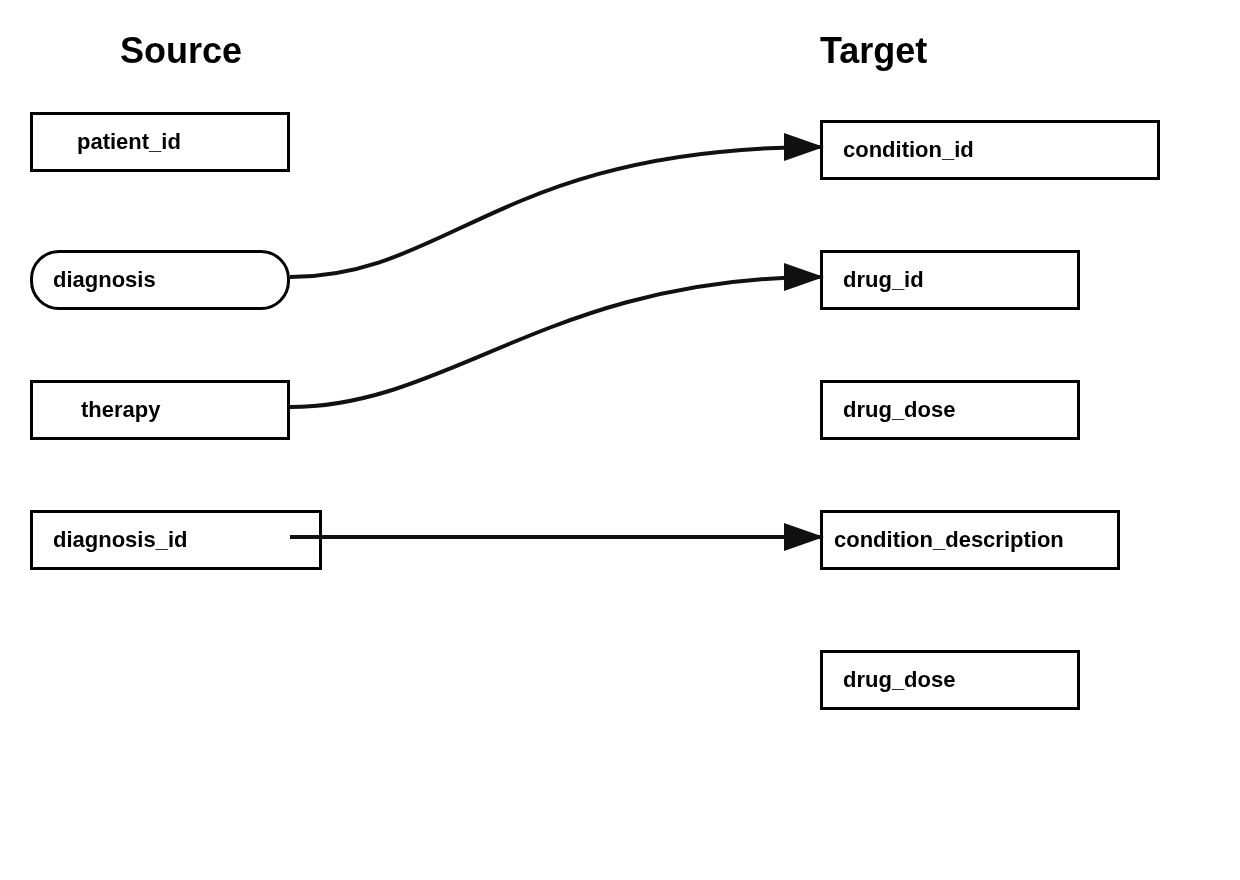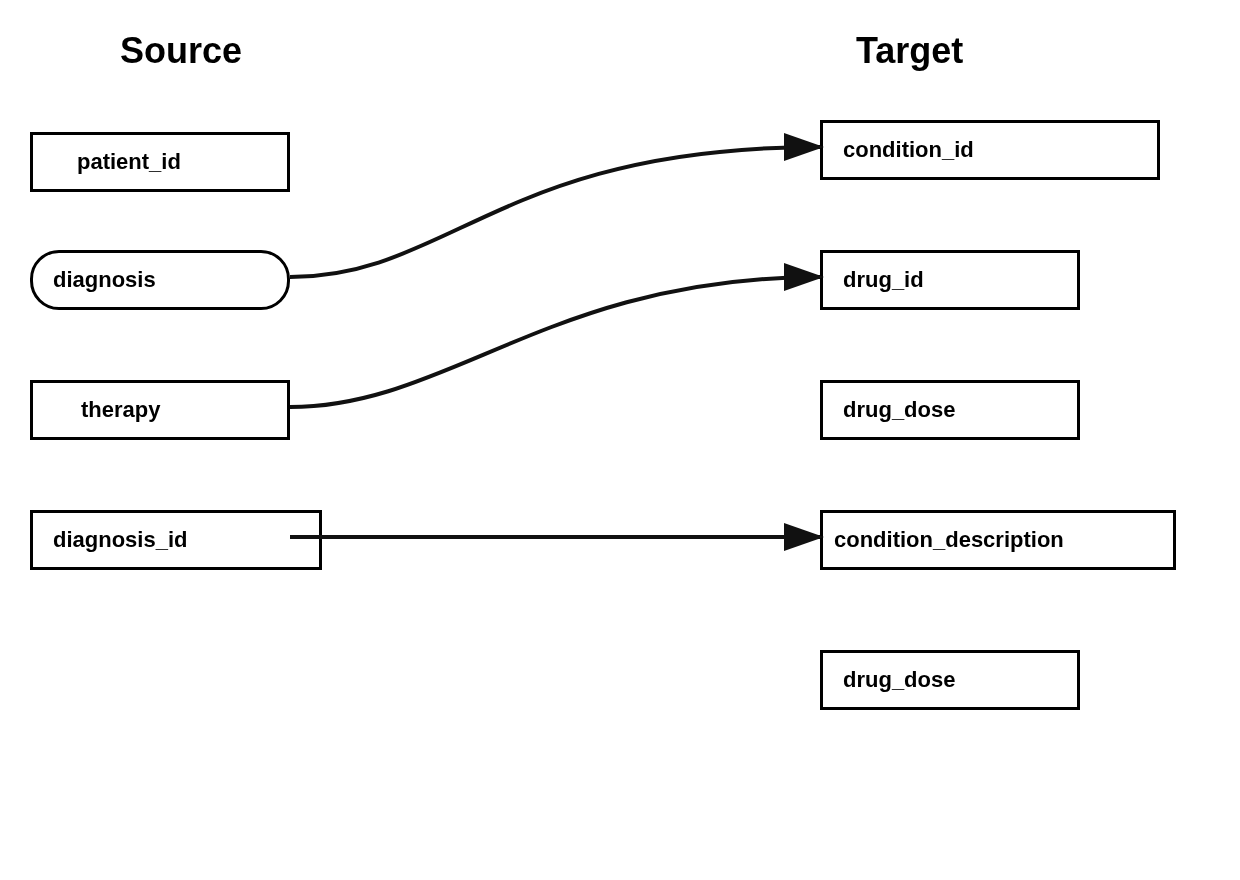--- a/index.html
+++ b/index.html
@@ -13,43 +13,43 @@
     }
 
     .section-title {
       font-size: 36px;
       font-weight: bold;
       position: absolute;
       top: 30px;
     }
 
     #source-title { left: 120px; }
-    #target-title { left: 820px; margin-left: 36px; }
+    #target-title { left: 820px; }
 
     .field-box {
       position: absolute;
       border: 3px solid #000;
       padding: 14px 20px;
       font-size: 22px;
       font-weight: bold;
       background: #fff;
       white-space: nowrap;
     }
 
     
-    #src-patient_id   { left: 30px;  top: 132px; width: 260px; padding-left: 44px; }
+    #src-patient_id   { left: 30px;  top: 112px; width: 260px; padding-left: 44px; }
     #src-diagnosis    { left: 30px;  top: 250px; width: 260px; border-radius: 29px; }
     #src-therapy      { left: 30px;  top: 380px; width: 260px; padding-left: 48px; }
     #src-diagnosis_id { left: 30px;  top: 510px; width: 292px; }
 
     
     #tgt-condition_id          { left: 820px; top: 120px; width: 340px; }
     #tgt-drug_id               { left: 820px; top: 250px; width: 260px; }
     #tgt-drug_dose1            { left: 820px; top: 380px; width: 260px; }
-    #tgt-condition_description { left: 820px; top: 510px; width: 356px; padding-left: 11px; }
+    #tgt-condition_description { left: 820px; top: 510px; width: 300px; padding-left: 11px; }
     #tgt-drug_dose2            { left: 820px; top: 650px; width: 260px; }
 
     svg.arrows {
       position: absolute;
       top: 0;
       left: 0;
       width: 1240px;
       height: 880px;
       pointer-events: none;
     }

